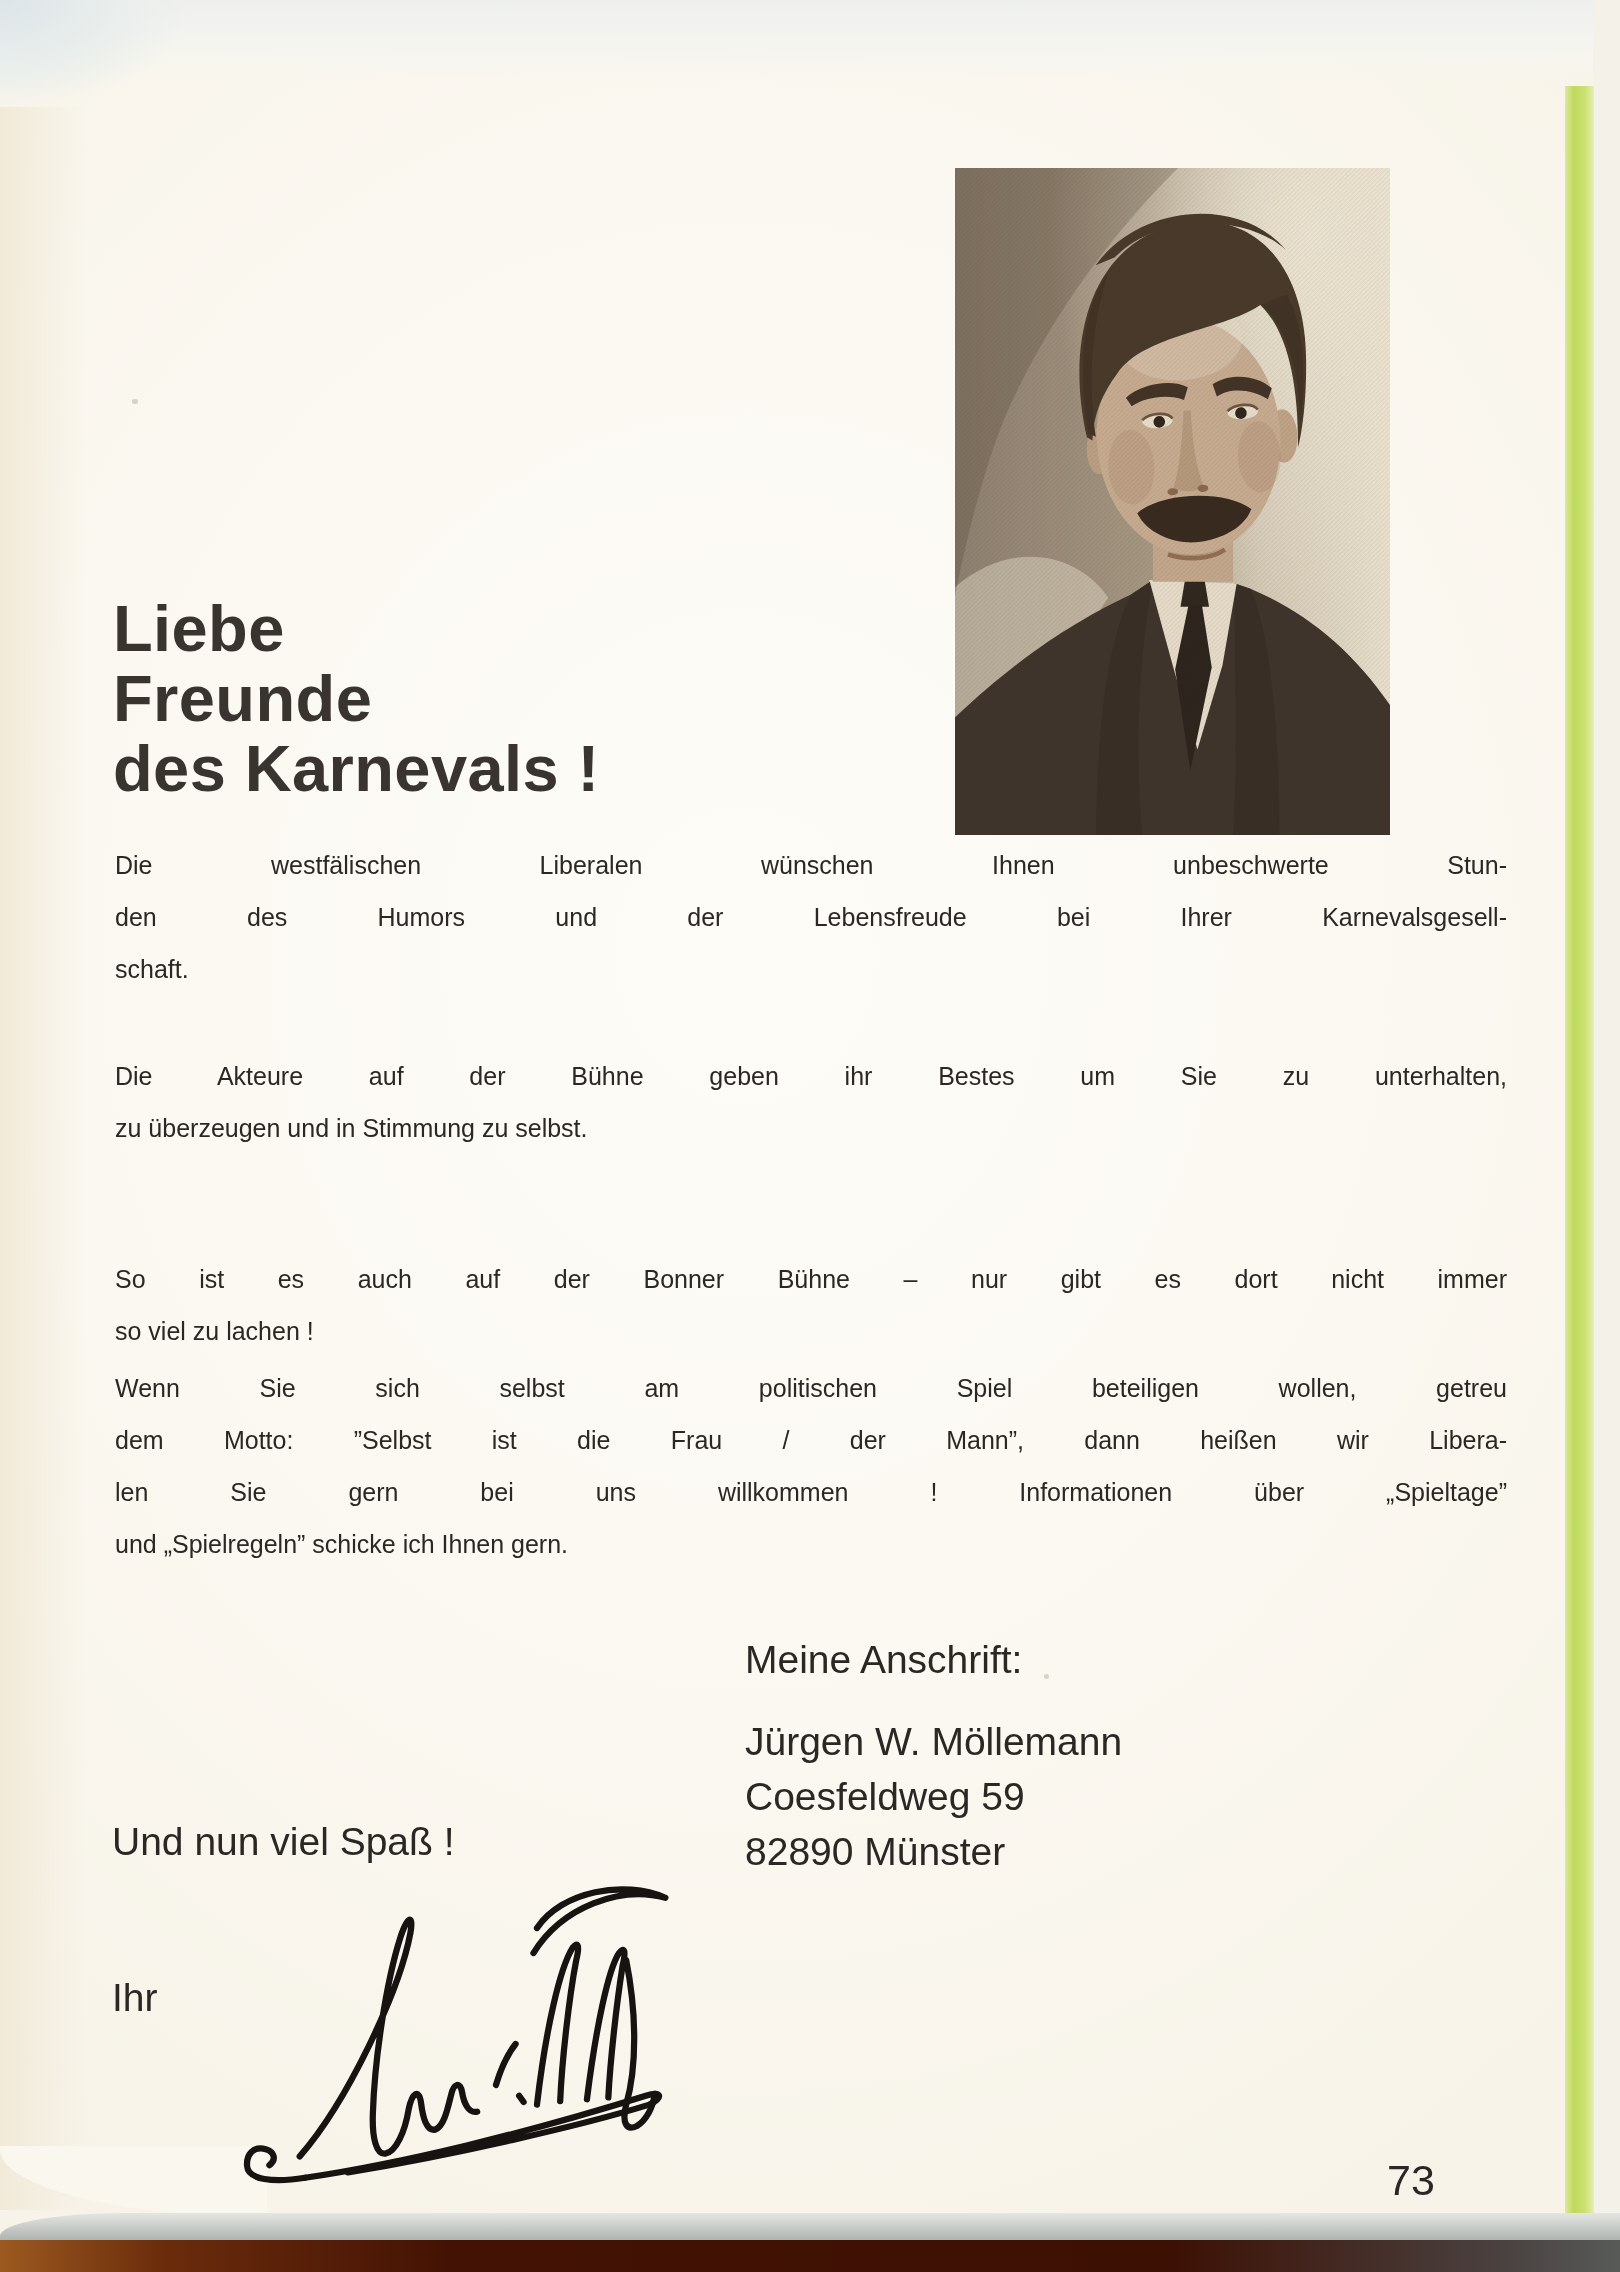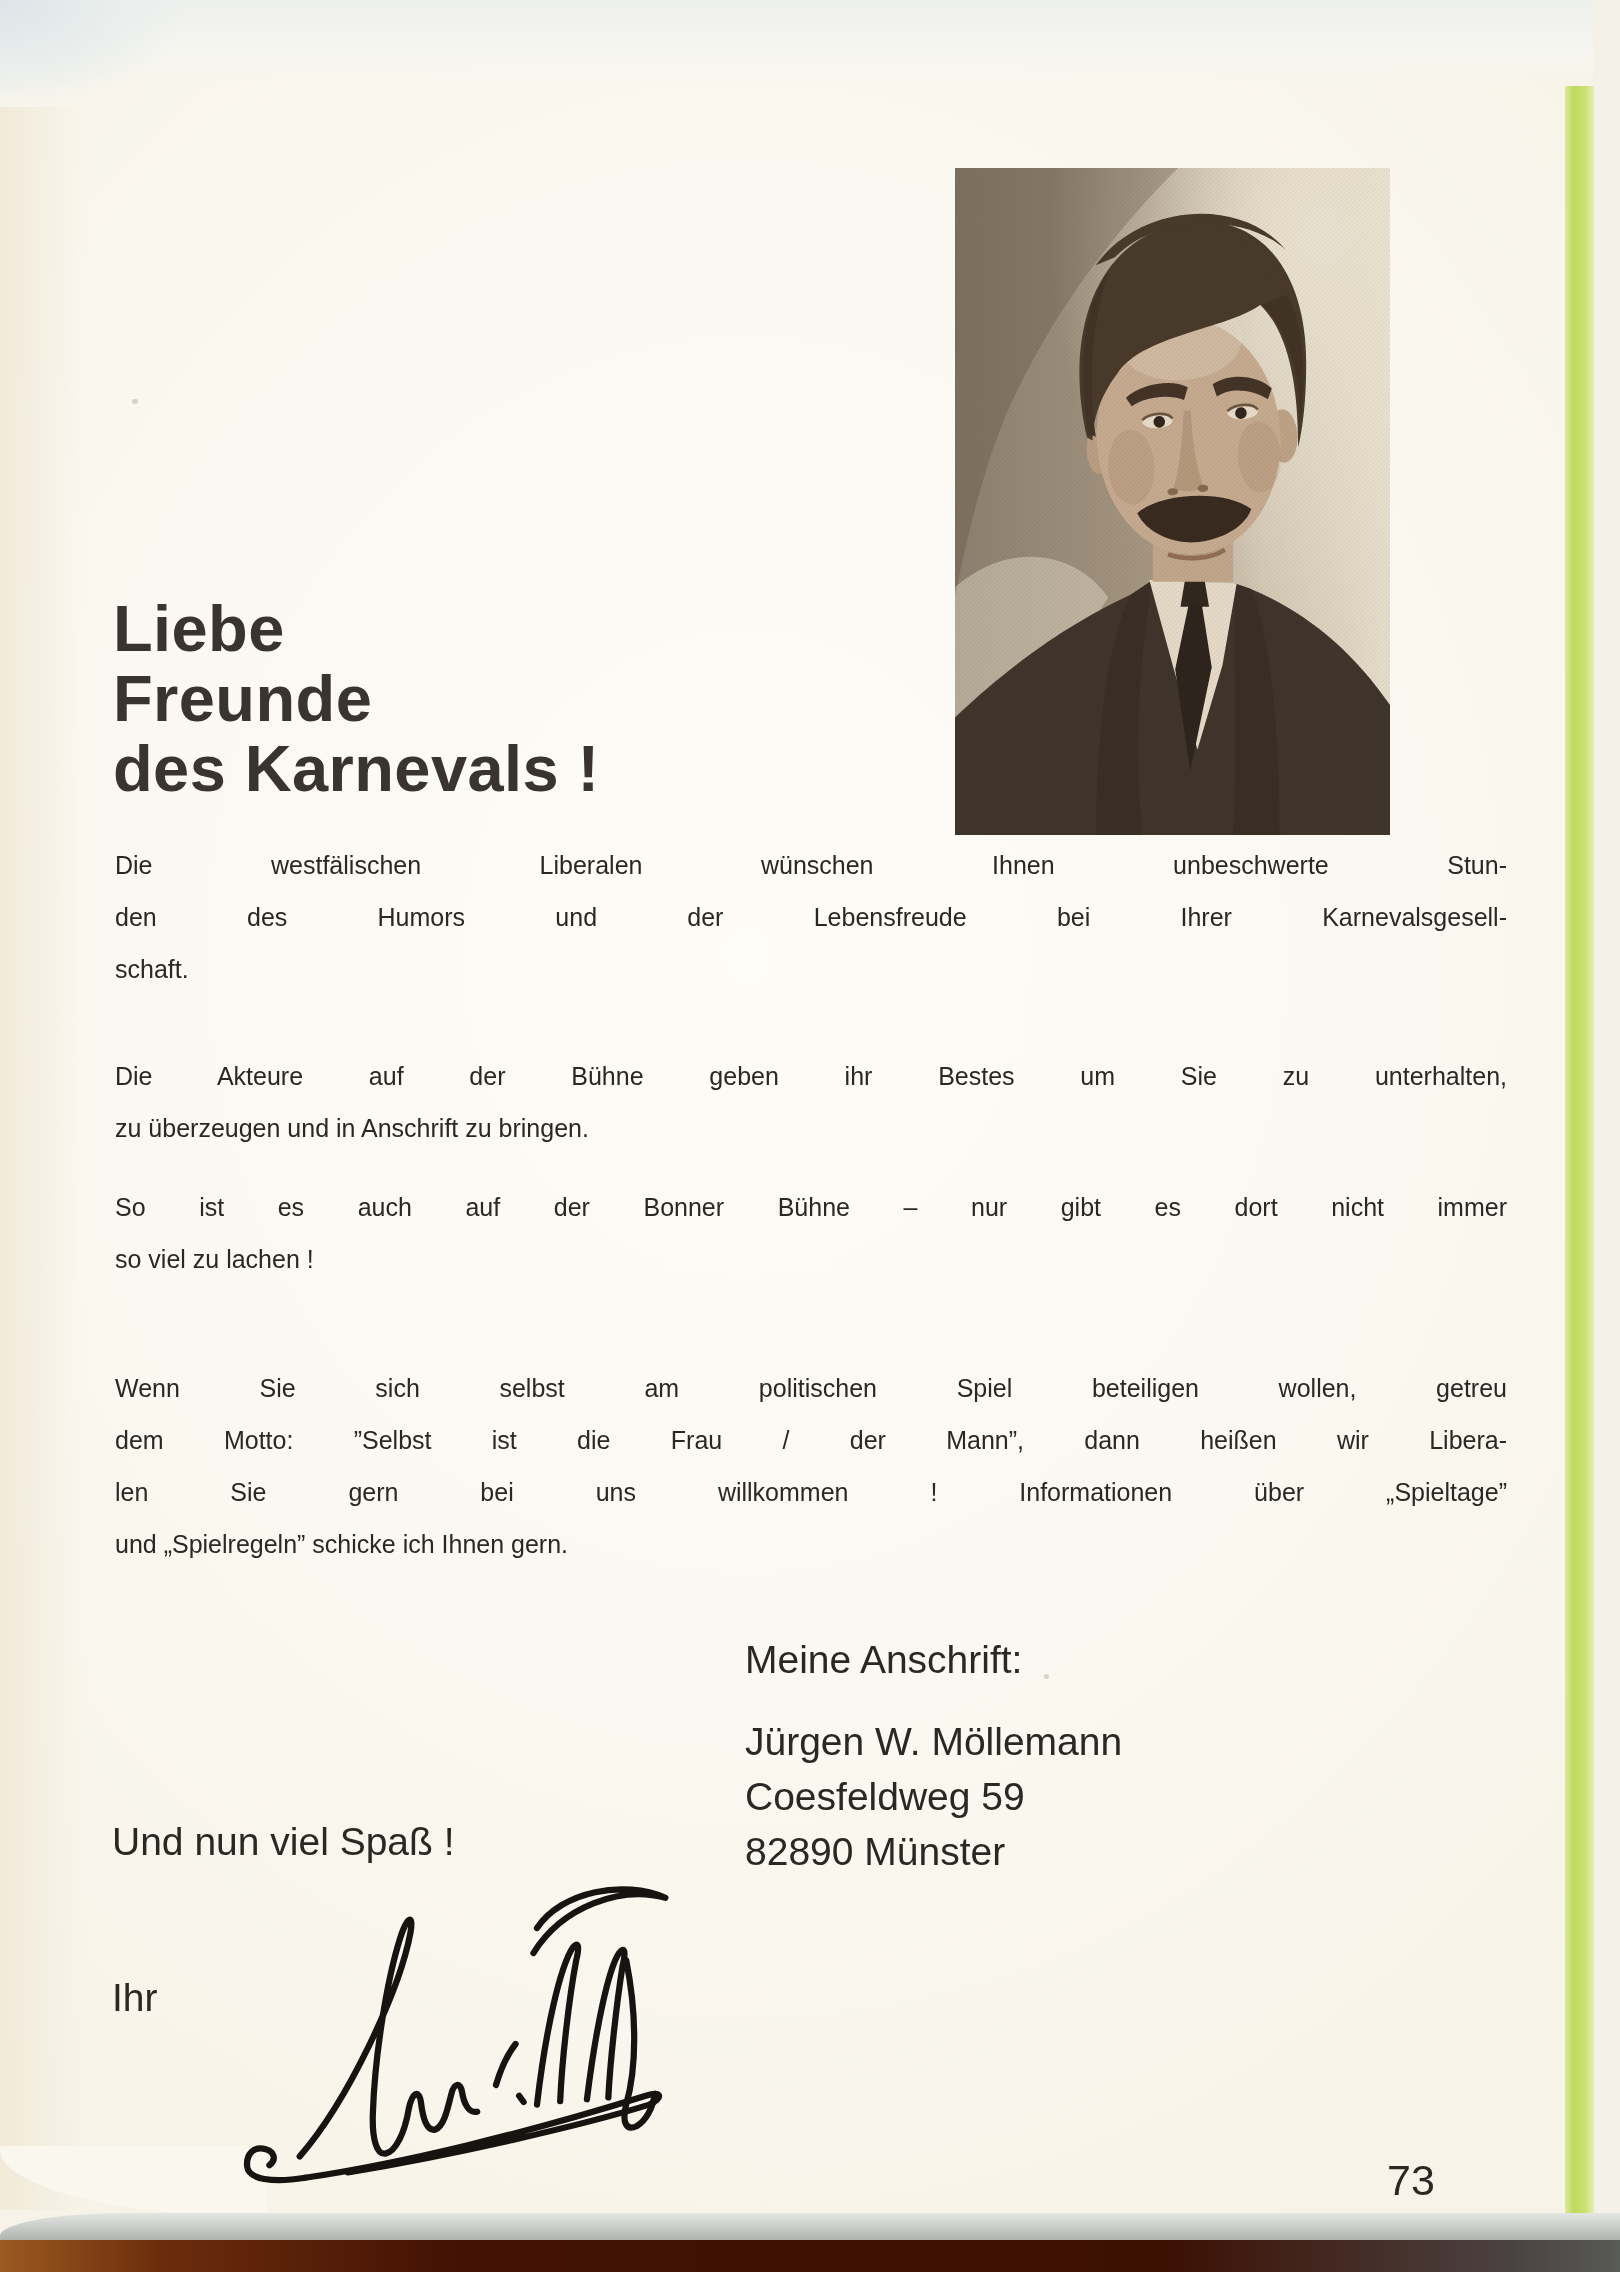--- a/index.html
+++ b/index.html
@@ -30,21 +30,21 @@
 
   
   .heading{position:absolute;left:113px;top:594px;color:var(--c-heading,#3a3431);}
   .hline{font-size:65px;line-height:70px;font-weight:700;letter-spacing:0.4px;white-space:nowrap;}
 
   
   .para{position:absolute;left:115px;width:1392px;color:var(--c-text,#2b2724);
     font-size:25px;line-height:52px;}
   .pline{text-align:justify;text-align-last:justify;}
   .pline.lastline{text-align:center;text-align-last:left;}
-  .p1{top:839px;} .p2{top:1050px;} .p3{top:1181px;} .p4{top:1362px;}
+  .p1{top:839px;} .p2{top:1050px;} .p3{top:1253px;} .p4{top:1362px;}
 
   .addr-heading{position:absolute;left:745px;top:1638px;font-size:39px;color:var(--c-text,#2b2724);}
   .addr-block{position:absolute;left:745px;top:1714px;font-size:39px;line-height:55px;color:var(--c-text,#2b2724);}
   .closing{position:absolute;left:112px;top:1820px;font-size:39px;color:var(--c-text,#2b2724);}
   .signoff{position:absolute;left:112px;top:1976px;font-size:39px;color:var(--c-text,#2b2724);}
   .pagenum{position:absolute;left:1387px;top:2156px;font-size:43px;color:var(--c-text,#2b2724);}
 
   .photo{position:absolute;left:955px;top:168px;width:435px;height:667px;}
   .photo svg{display:block;width:100%;height:100%;}
   .signature{position:absolute;left:223px;top:1871px;width:446px;height:321px;}
@@ -139,21 +139,21 @@
       <div class="hline">des Karnevals !</div>
     </div>
 
   <div class="para p1">
       <div class="pline">Die westfälischen Liberalen wünschen Ihnen unbeschwerte Stun-</div>
       <div class="pline">den des Humors und der Lebensfreude bei Ihrer Karnevalsgesell-</div>
       <div class="pline lastline">schaft.</div>
     </div>
   <div class="para p2">
       <div class="pline">Die Akteure auf der Bühne geben ihr Bestes um Sie zu unterhalten,</div>
-      <div class="pline lastline">zu überzeugen und in Anschrift zu bringen.</div>
+      <div class="pline lastline">zu überzeugen und in Stimmung zu selbst.</div>
     </div>
   <div class="para p3">
       <div class="pline">So ist es auch auf der Bonner Bühne – nur gibt es dort nicht immer</div>
       <div class="pline lastline">so viel zu lachen !</div>
     </div>
   <div class="para p4">
       <div class="pline">Wenn Sie sich selbst am politischen Spiel beteiligen wollen, getreu</div>
       <div class="pline">dem Motto: ”Selbst ist die Frau / der Mann”, dann heißen wir Libera-</div>
       <div class="pline">len Sie gern bei uns willkommen ! Informationen über „Spieltage”</div>
       <div class="pline lastline">und „Spielregeln” schicke ich Ihnen gern.</div>

